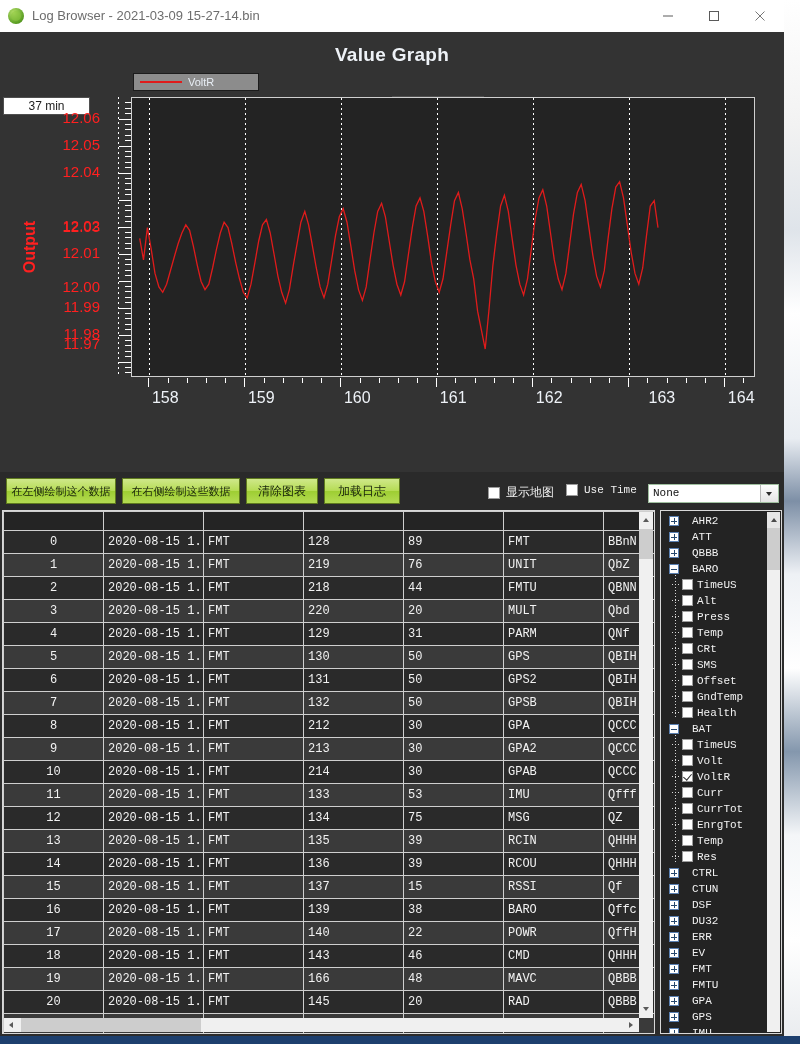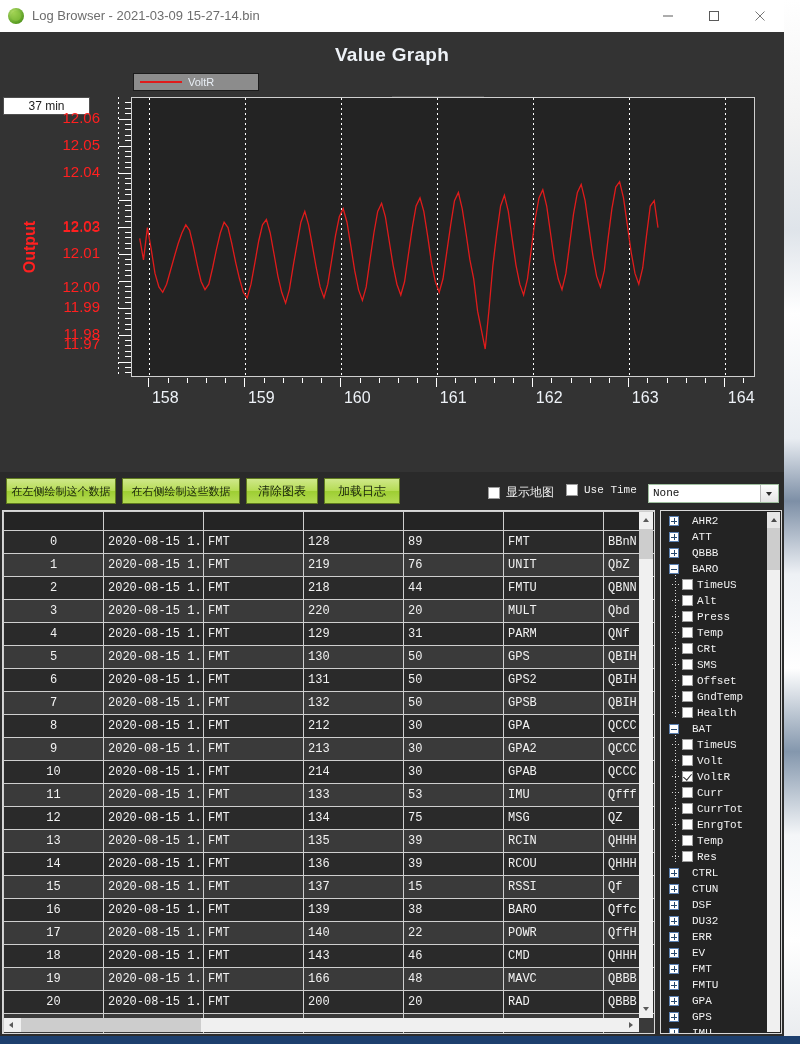--- a/index.html
+++ b/index.html
@@ -330,21 +330,21 @@
         <div class="xtickmark" style="left: 574px;"></div>
         <div class="xtickmark" style="left: 593.2px;"></div>
         <div class="xtickmark" style="left: 612.4px;"></div>
       </div>
     <div id="xticklabels">
         <div class="xtick" style="left: 17.3px;">158</div>
         <div class="xtick" style="left: 113.3px;">159</div>
         <div class="xtick" style="left: 209.3px;">160</div>
         <div class="xtick" style="left: 305.2px;">161</div>
         <div class="xtick" style="left: 401.2px;">162</div>
-        <div class="xtick" style="left: 497.2px;">163</div>
+        <div class="xtick" style="left: 497.2px; text-align: right;">163</div>
         <div class="xtick" style="left: 593.2px;">164</div>
       </div>
   </div>
 
   <div id="toolbar">
     <div class="green-btn" id="btn-plot-left">在左侧绘制这个数据</div>
     <div class="green-btn" id="btn-plot-right">在右侧绘制这些数据</div>
     <div class="green-btn" id="btn-clear">清除图表</div>
     <div class="green-btn" id="btn-load">加载日志</div>
 
@@ -565,21 +565,21 @@
               <td>FMT</td>
               <td>166</td>
               <td>48</td>
               <td>MAVC</td>
               <td>QBBB</td>
             </tr>
             <tr class="odd">
               <td class="c-idx">20</td>
               <td>2020-08-15 1...</td>
               <td>FMT</td>
-              <td>200</td>
+              <td>145</td>
               <td>20</td>
               <td>RAD</td>
               <td>QBBB</td>
             </tr>
             <tr class="even">
               <td class="c-idx">21</td>
               <td>2020-08-15 1...</td>
               <td>FMT</td>
               <td>147</td>
               <td>43</td>

